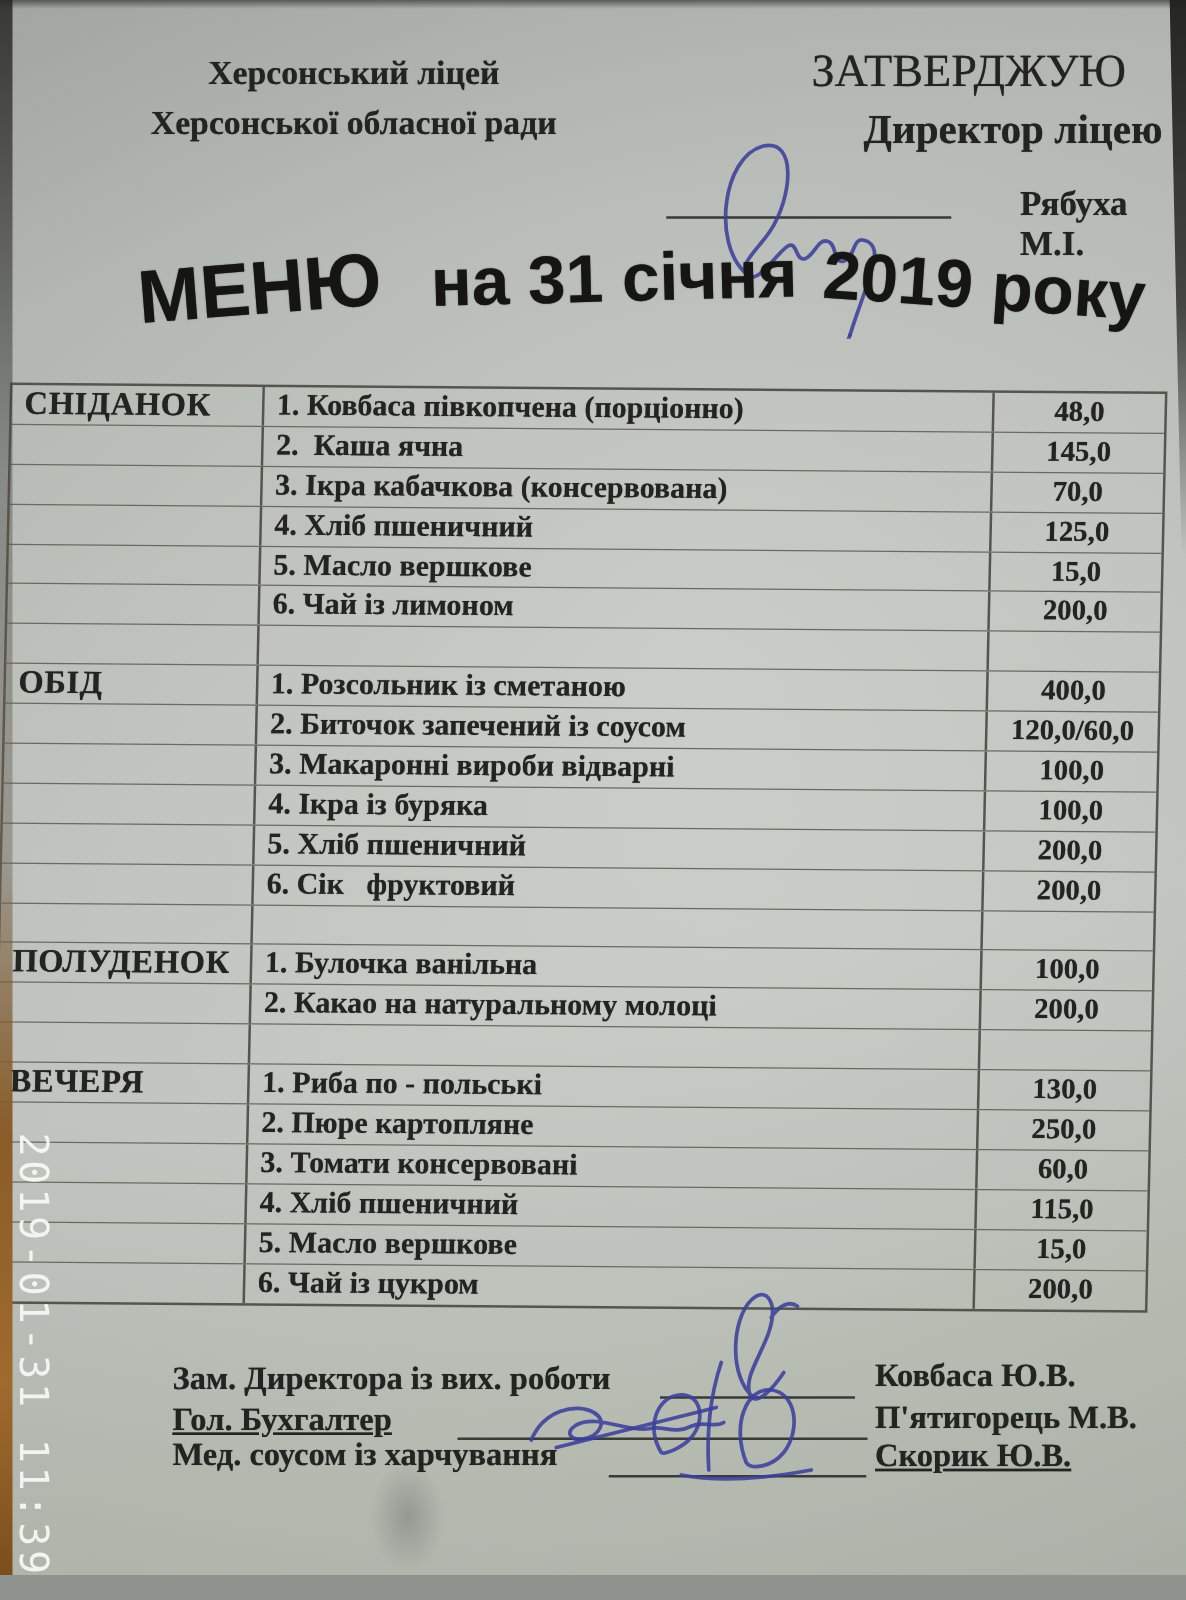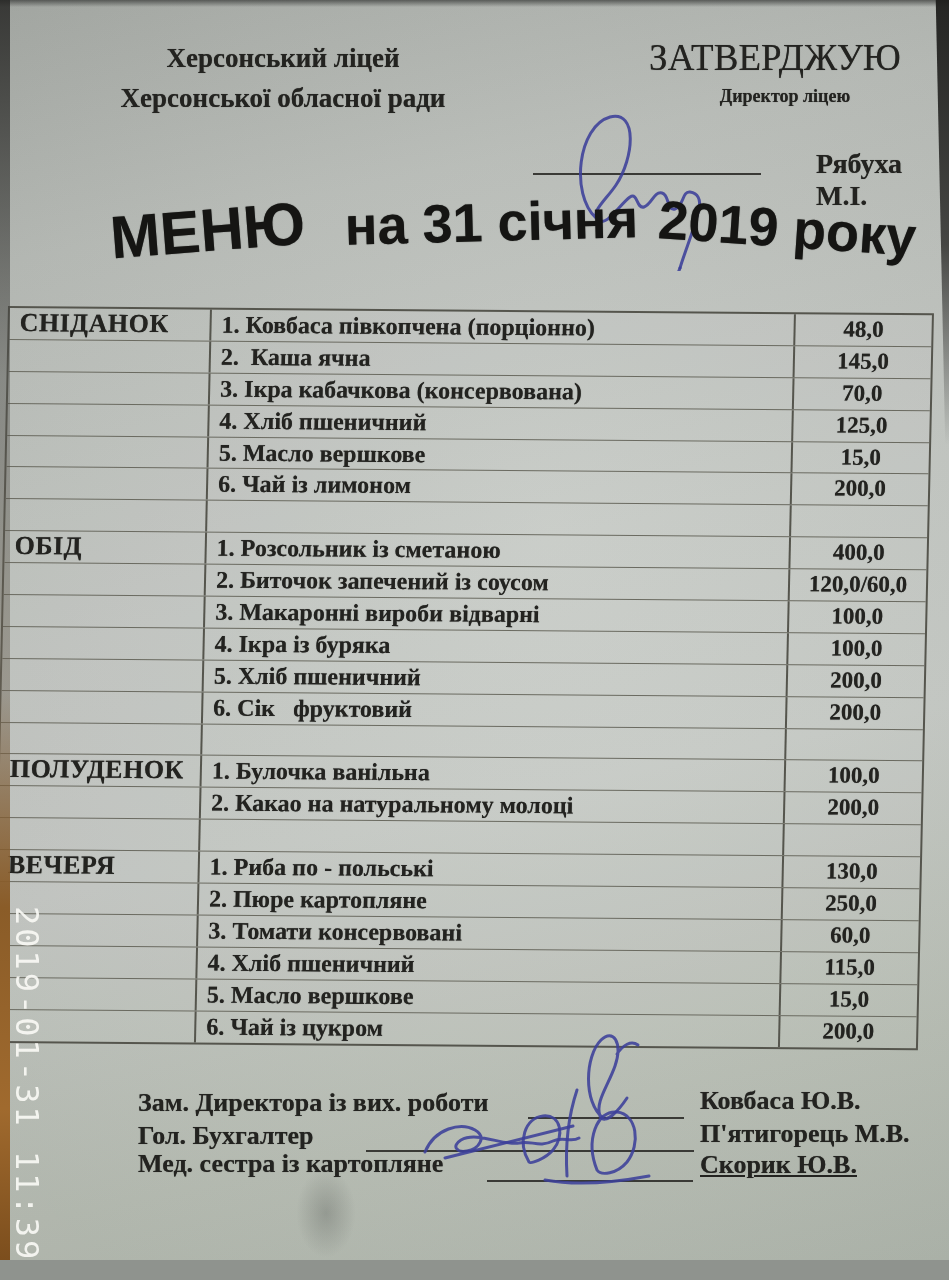--- a/index.html
+++ b/index.html
@@ -22,22 +22,22 @@
   .smudge{position:absolute;left:296px;top:1168px;width:60px;height:90px;border-radius:50%;
     background:radial-gradient(ellipse, rgba(70,74,70,0.28), rgba(70,74,70,0) 70%);}
 
   .txt{text-shadow:0 0 0.7px rgba(25,25,22,0.65);}
 
   
   .org{position:absolute;left:78px;top:38px;width:410px;text-align:center;
     font-weight:bold;font-size:27px;line-height:40px;}
   .approve{position:absolute;left:620px;top:42px;width:310px;text-align:center;
     font-weight:normal;font-size:37px;line-height:32px;}
-  .approve-role{position:absolute;left:640px;top:86px;width:290px;text-align:center;
-    font-weight:bold;font-size:18px;}
+  .approve-role{position:absolute;left:640px;top:86px;width:290px;text-align:right;
+    font-weight:bold;font-size:33px;}
   .approve-name{position:absolute;left:772px;top:148px;font-weight:bold;font-size:28px;margin-left:44px;}
   .dir-line{position:absolute;left:533px;top:173px;width:228px;height:2px;background:#3a3a36;}
 
   
   .title{position:absolute;left:110px;top:196px;width:830px;white-space:nowrap;
     font-family:"Liberation Sans", sans-serif;font-weight:bold;color:#151513;
     text-shadow:0 0 1px rgba(15,15,13,0.6);}
   .title .t1{display:inline-block;font-size:60px;transform:rotate(-4.5deg);margin-right:40px;}
   .title .t2{display:inline-block;font-size:54px;transform:rotate(-1.5deg) translateY(-10px);margin-right:20px;}
   .title .t3{display:inline-block;font-size:54px;transform:rotate(4deg) translateY(-4px);}
@@ -216,25 +216,25 @@
           <div class="c2 txt">6. Чай із цукром</div>
           <div class="c3 txt">200,0</div>
         </div>
       </div>
   </div>
 
   <div class="sig-role txt" style="top:1088px;">Зам. Директора із вих. роботи</div>
   <div class="sig-line" style="left:528px;top:1117px;width:156px;"></div>
   <div class="sig-name txt" style="top:1086px;">Ковбаса Ю.В.</div>
 
-  <div class="sig-role txt" style="top:1121px;">Гол. Бухгалтер</div>
+  <div class="sig-role txt" style="top:1121px;text-decoration:underline;">Гол. Бухгалтер</div>
   <div class="sig-line" style="left:366px;top:1150px;width:328px;"></div>
   <div class="sig-name txt" style="top:1119px;">П'ятигорець М.В.</div>
 
-  <div class="sig-role txt" style="top:1149px;">Мед. сестра із картопляне</div>
+  <div class="sig-role txt" style="top:1149px;">Мед. соусом із харчування</div>
   <div class="sig-line" style="left:487px;top:1180px;width:206px;"></div>
   <div class="sig-name txt" style="top:1150px;text-decoration:underline;">Скорик Ю.В.</div>
 
   <svg class="ink" style="left:545px;top:1028px;" width="115" height="100" viewBox="0 0 115 100">
     <path d="M58,90 C38,74 40,28 56,12 C68,0 78,14 70,38 C63,58 50,74 55,88
              C60,98 74,82 82,70 M72,26 C78,17 86,12 93,17"></path>
   </svg>
   <svg class="ink" style="left:415px;top:1116px;" width="175" height="50" viewBox="0 0 175 50">
     <path d="M10,36 C20,12 46,6 60,14 C72,21 64,33 52,35 C42,37 36,30 46,24
              C62,15 88,30 104,27 C116,24 124,32 138,25 C148,20 156,27 164,22"></path>

